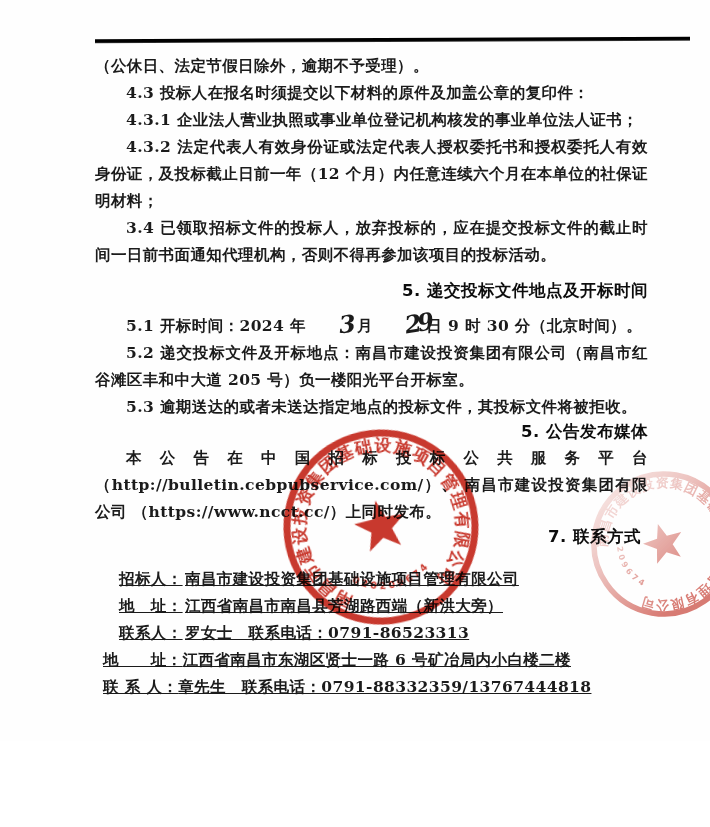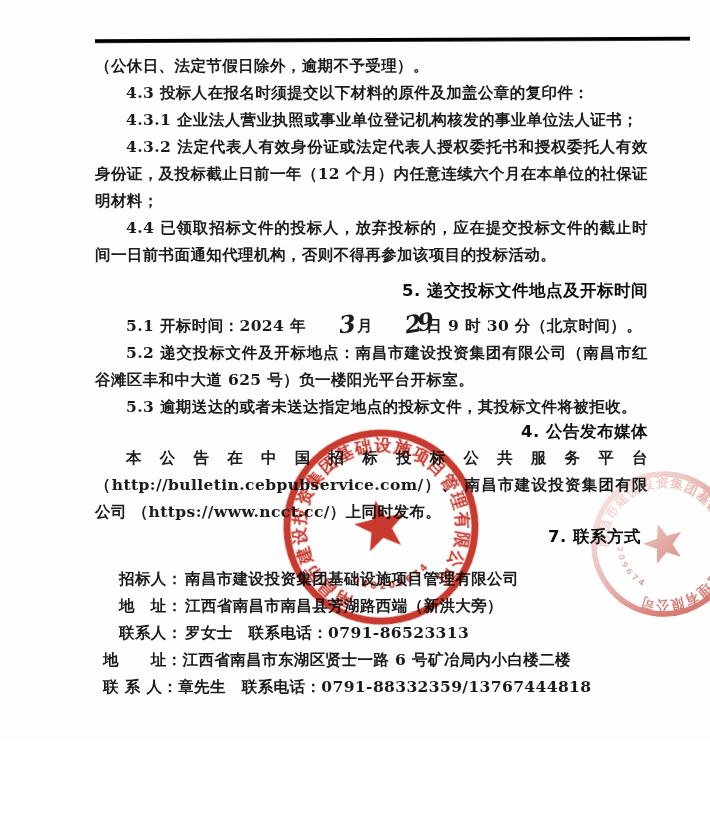--- a/index.html
+++ b/index.html
@@ -38,21 +38,21 @@
   h2.sec7{margin:0 7px 13px;}
   .hand{
     display:inline-block;
     font-family:"DejaVu Serif",serif;
     font-style:italic;font-weight:700;
     font-size:24px;line-height:0;
     vertical-align:-3px;
   }
   .hand-month{transform:rotate(-5deg);margin:0 1px 0 2px;}
   .hand-day{letter-spacing:-4px;transform:rotate(-9deg);margin:0 -4px 0 1px;}
-  .contacts{margin-top:16px;}
+  .contacts{margin-top:16px;text-decoration:underline;}
   .crow{display:flex;font-size:15.5px;font-weight:600;line-height:27px;letter-spacing:0.4px;}
   .crow .lbl{white-space:pre;}
   .b1{padding-left:24px;}
   .b1 .lbl{width:66px;flex:0 0 auto;}
   .b2{padding-left:8px;}
   
   .stamp{position:absolute;mix-blend-mode:multiply;pointer-events:none;}
   .stamp svg{display:block;}
   .stamp1{
     left:279px;top:425px;width:204px;height:204px;
@@ -76,32 +76,32 @@
 
   <div class="top-rule"></div>
 
   <div class="content">
 
     <p>（公休日、法定节假日除外，逾期不予受理）。</p>
 
     <p class="indent">4.3 投标人在报名时须提交以下材料的原件及加盖公章的复印件：</p>
     <p class="indent">4.3.1 企业法人营业执照或事业单位登记机构核发的事业单位法人证书；</p>
     <p class="indent">4.3.2 法定代表人有效身份证或法定代表人授权委托书和授权委托人有效身份证，及投标截止日前一年（12 个月）内任意连续六个月在本单位的社保证明材料；</p>
-    <p class="indent">4.4 已领取招标文件的投标人，放弃投标的，应在提交投标文件的截止时间一日前书面通知代理机构，否则不得再参加该项目的投标活动。</p>
+    <p class="indent">3.4 已领取招标文件的投标人，放弃投标的，应在提交投标文件的截止时间一日前书面通知代理机构，否则不得再参加该项目的投标活动。</p>
 
     <h2 class="sec sec5">5. 递交投标文件地点及开标时间</h2>
 
     <p class="indent">
       <span>5.1 开标时间：2024 年</span><span class="hand hand-month">3</span><span>月</span><span class="hand hand-day">29</span><span>日 9 时 30 分（北京时间）。</span>
     </p>
 
-    <p class="indent">5.2 递交投标文件及开标地点：南昌市建设投资集团有限公司（南昌市红谷滩区丰和中大道 625 号）负一楼阳光平台开标室。</p>
+    <p class="indent">5.2 递交投标文件及开标地点：南昌市建设投资集团有限公司（南昌市红谷滩区丰和中大道 205 号）负一楼阳光平台开标室。</p>
     <p class="indent">5.3 逾期送达的或者未送达指定地点的投标文件，其投标文件将被拒收。</p>
 
-    <h2 class="sec sec6">4. 公告发布媒体</h2>
+    <h2 class="sec sec6">5. 公告发布媒体</h2>
 
     <p class="indent">本公告在中国招标投标公共服务平台（http://bulletin.cebpubservice.com/）、 南昌市建设投资集团有限公司 （https://www.ncct.cc/）上同时发布。</p>
 
     <h2 class="sec sec7">7. 联系方式</h2>
 
     <div class="contacts">
       <div class="crow b1">
         <span class="lbl">招标人：</span>
         <span class="val">南昌市建设投资集团基础设施项目管理有限公司</span>
       </div>

